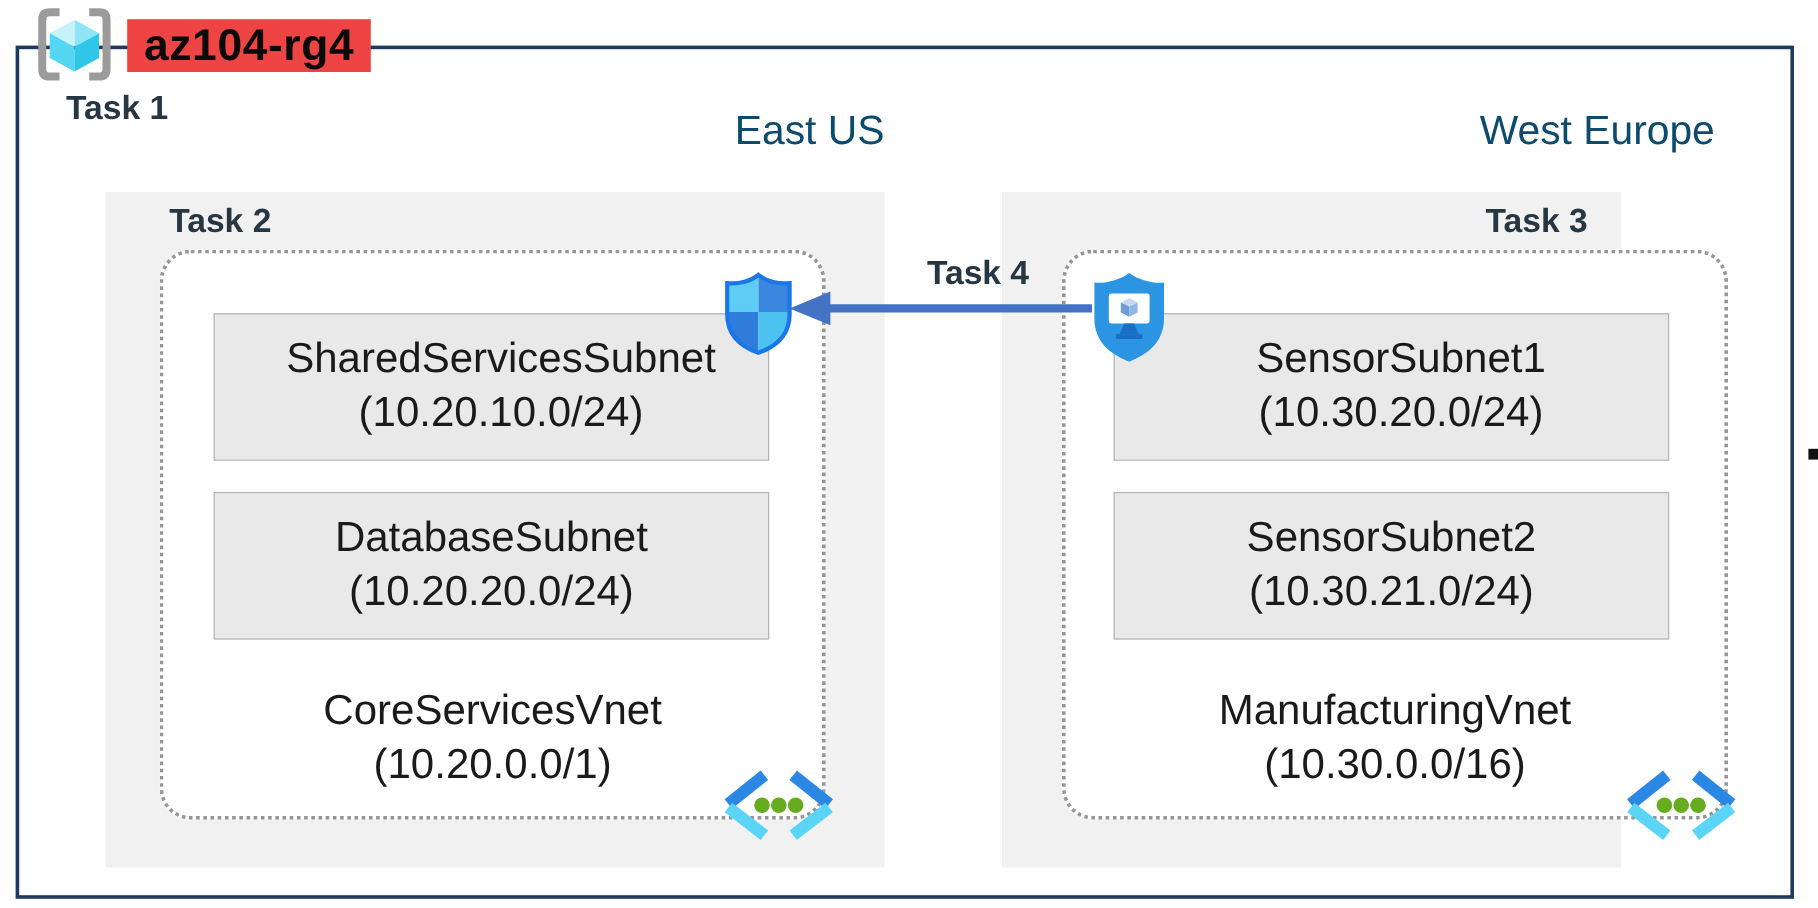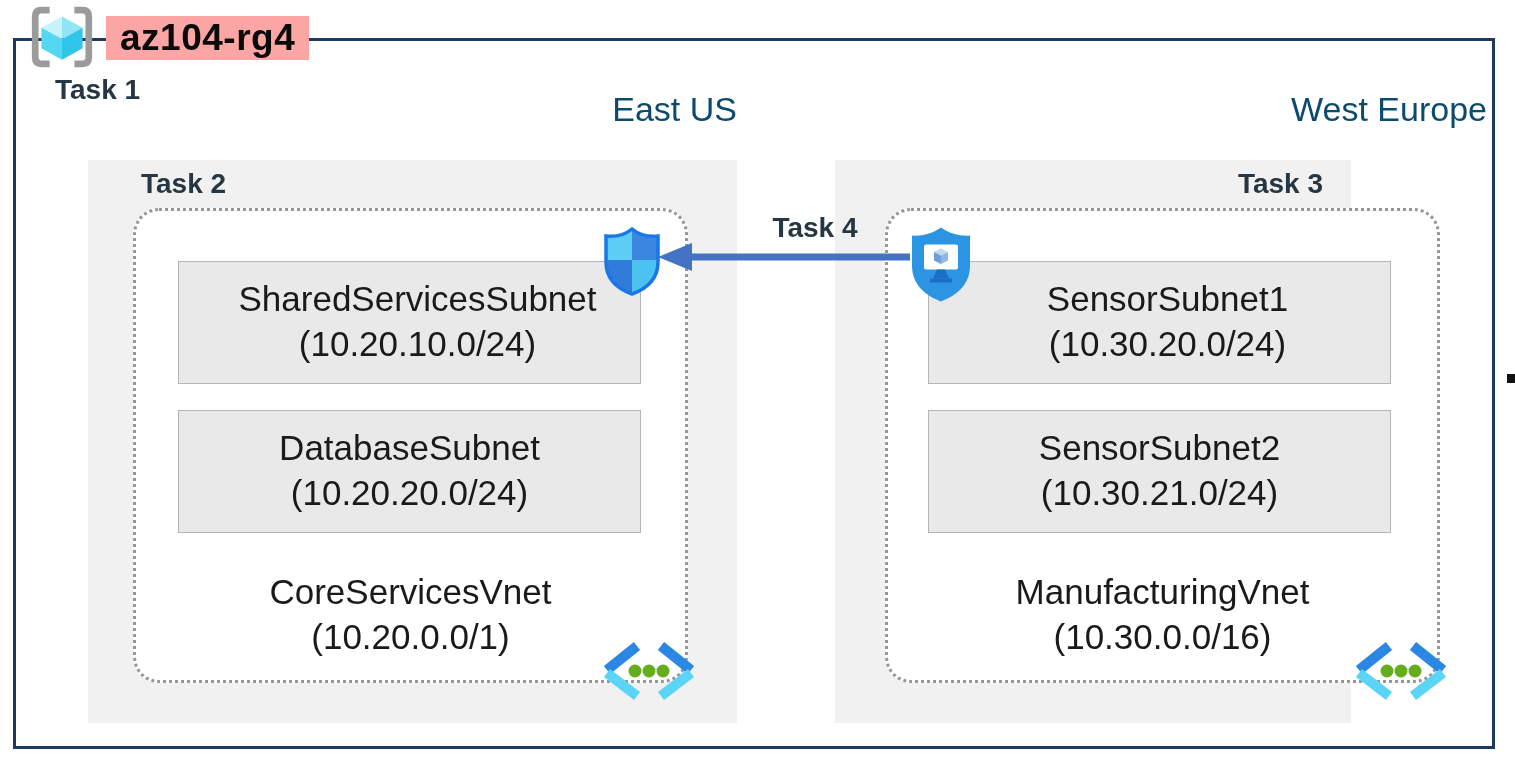--- a/index.html
+++ b/index.html
@@ -15,38 +15,38 @@
   .rg-frame {
     position: absolute; left: 13px; top: 38px;
     width: 1482px; height: 711px;
     border: 3px solid #20395f;
     background: transparent;
   }
   .rg-icon { position: absolute; left: 28px; top: 5px; width: 68px; height: 64px; z-index: 3; }
   .rg-title {
     position: absolute; left: 106px; top: 16px; z-index: 2;
     font-size: 37px; font-weight: bold; color: #0a0a0a;
-    background: #fca5a5; padding: 0 14px; line-height: 44px;
+    background: #ef4444; padding: 0 14px; line-height: 44px;
     letter-spacing: 0.5px;
   }
   .task-label {
     position: absolute; z-index: 4;
     font-size: 28px; font-weight: bold; color: #263743;
     white-space: nowrap;
     margin-left: 35px;
   }
   .task-1 { left: 20px; top: 74px; }
 
   
   .region-title {
     position: absolute; top: 90px; z-index: 2;
     font-size: 34px; color: #0c4a6e; text-align: right;
   }
   .region-title.east { left: 88px;  width: 649px; }
-  .region-title.west { left: 850px; width: 637px; }
+  .region-title.west { left: 792px; width: 637px; }
 
   
   .region {
     position: absolute; top: 160px; height: 563px;
     background: #f1f1f1; z-index: 1;
   }
   .region.east { left: 88px;  width: 649px; }
   .region.west { left: 835px; width: 516px; }
   .region .task-label.task-2 { left: 18px; top: 8px; }
   .region .task-label.task-3 { right: 28px; top: 8px; }

